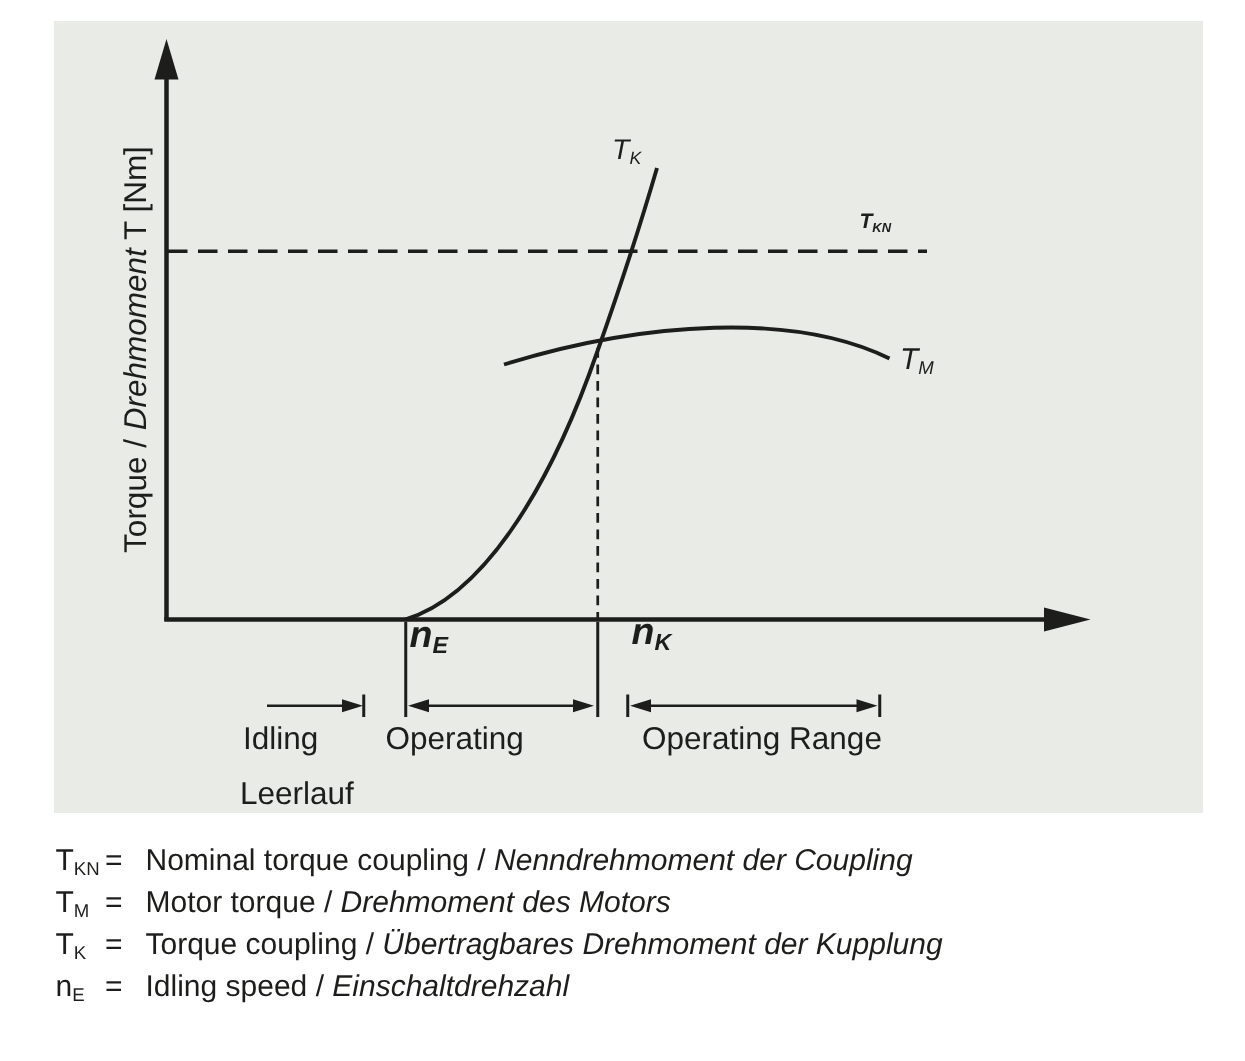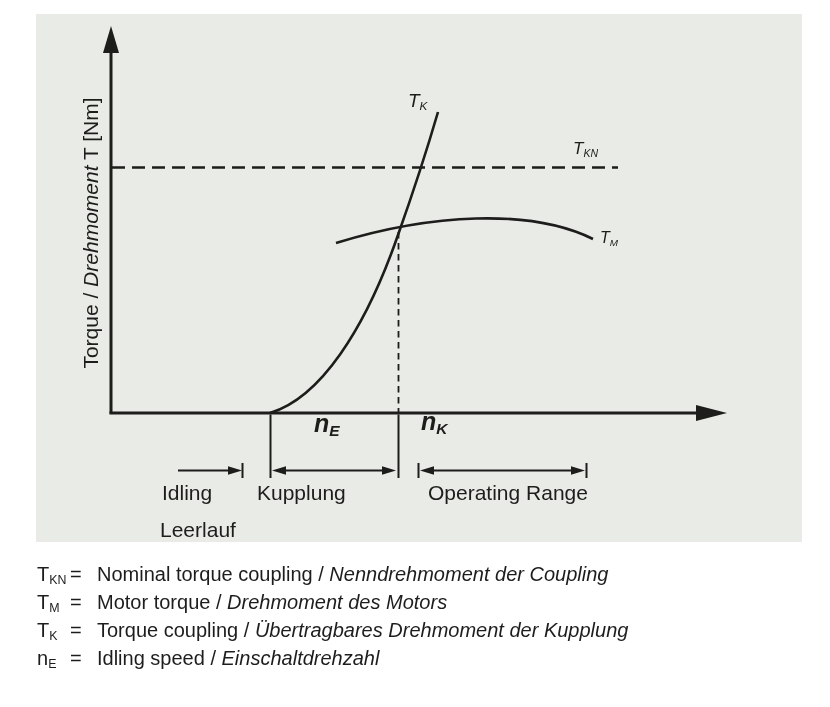--- a/index.html
+++ b/index.html
@@ -20,23 +20,23 @@
 
   .y-axis-label {
     position:absolute; left:91px; top:233px;
     transform:translate(-50%,-50%) rotate(-90deg);
     font-size:21px; white-space:nowrap;
   }
   .x-axis-label { left:447px; top:424px; font-size:21px; }
 
   .curve-lbl { font-style:italic; }
   .tk-lbl  { left:408px; top:90px;  font-size:19px; }
-  .tkn-lbl { left:573px; top:139px; font-size:17px; }
-  .tm-lbl  { left:600px; top:229px; font-size:16px; }
-  .ne-lbl  { left:273px; top:409px; font-size:25px; font-weight:600;margin-left:41px; }
+  .tkn-lbl { left:573px; top:139px; font-size:14px;font-weight:bold; }
+  .tm-lbl  { left:600px; top:229px; font-size:20px; }
+  .ne-lbl  { left:273px; top:409px; font-size:25px; font-weight:600; }
   .nk-lbl  { left:401px; top:407px; font-size:25px; font-weight:600;padding-left:20px; }
 
   .range-en { font-size:21px; top:481px; }
   .range-de { font-size:21px; top:518px; }
   .r-idling-en { left:162px; }  .r-idling-de { left:160px; }
   .r-coupling-en { left:257px; } .r-coupling-de { left:257px; }
   .r-operating-en { left:428px; } .r-operating-de { left:428px; }
 
   .legend { position:absolute; left:37px; top:560px; font-size:20px; }
   .legend-row { height:28px; line-height:28px; white-space:nowrap; }
@@ -92,21 +92,21 @@
   <div class="lbl curve-lbl tkn-lbl"><span>T</span><span class="sub">KN</span></div>
 
   <div class="lbl curve-lbl tm-lbl"><span>T</span><span class="sub">M</span></div>
 
   <div class="lbl curve-lbl ne-lbl"><span>n</span><span class="sub">E</span></div>
 
   <div class="lbl curve-lbl nk-lbl"><span>n</span><span class="sub">K</span></div>
 
   <div class="lbl range-en r-idling-en">Idling</div>
   <div class="lbl range-de r-idling-de">Leerlauf</div>
-  <div class="lbl range-en r-coupling-en">Kupplung</div>
+  <div class="lbl range-en r-coupling-en">Operating</div>
   <div class="lbl range-en r-operating-en">Operating Range</div>
 
   <div class="legend">
     <div class="legend-row"><span class="legend-sym"><span>T</span><span class="sub">KN</span></span><span class="legend-eq">=</span><span>Nominal torque coupling / </span><span class="it">Nenndrehmoment der Coupling</span></div>
 
     <div class="legend-row"><span class="legend-sym"><span>T</span><span class="sub">M</span></span><span class="legend-eq">=</span><span>Motor torque / </span><span class="it">Drehmoment des Motors</span></div>
 
     <div class="legend-row"><span class="legend-sym"><span>T</span><span class="sub">K</span></span><span class="legend-eq">=</span><span>Torque coupling / </span><span class="it">Übertragbares Drehmoment der Kupplung</span></div>
 
     <div class="legend-row"><span class="legend-sym"><span>n</span><span class="sub">E</span></span><span class="legend-eq">=</span><span>Idling speed / </span><span class="it">Einschaltdrehzahl</span></div>

